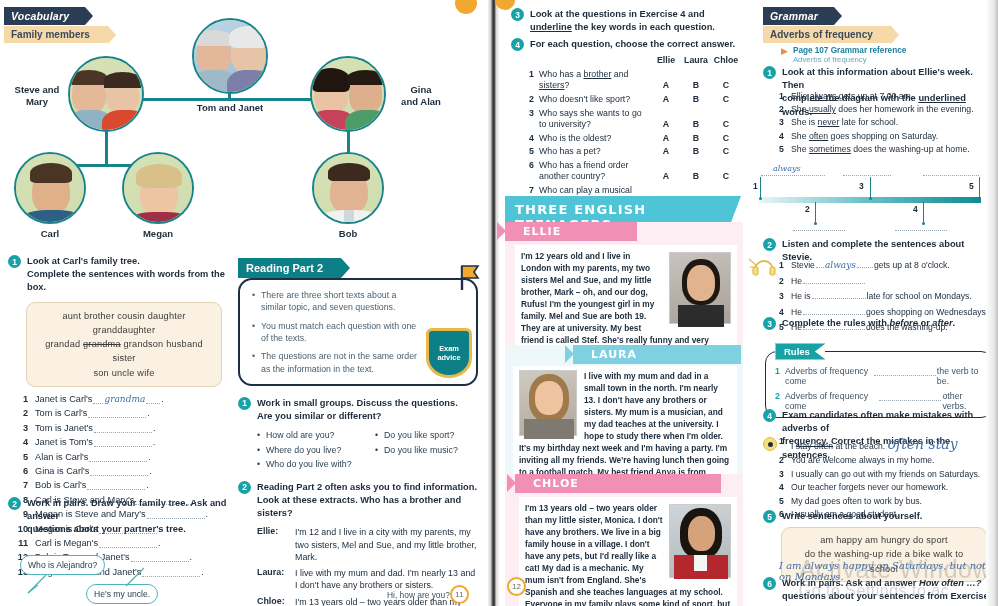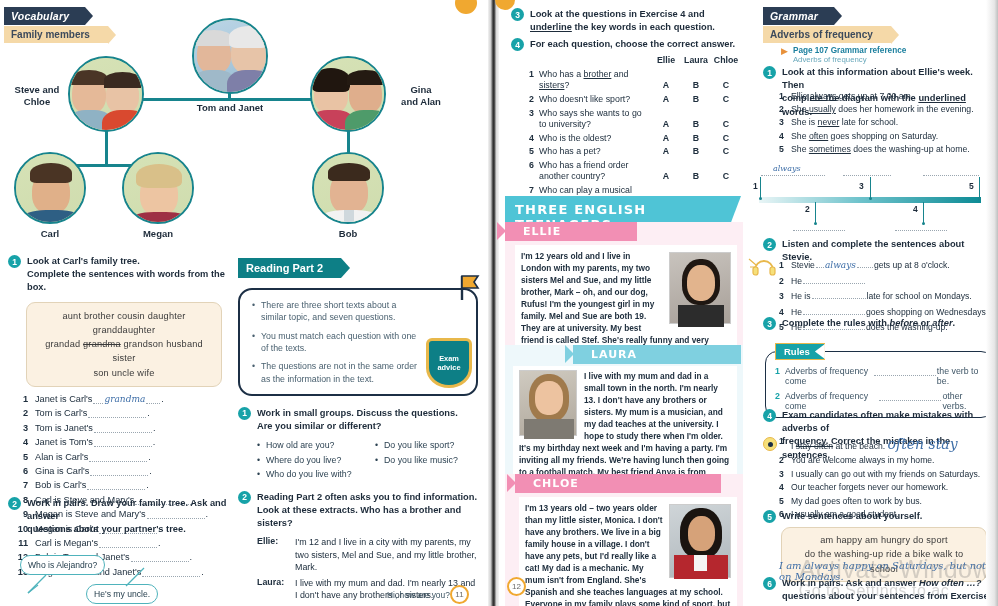--- a/index.html
+++ b/index.html
@@ -241,21 +241,21 @@
       <div class="node" style="left:68px;top:50px;width:76px;height:76px;">
         <div class="face" style="background:linear-gradient(160deg,#d6e2b6 0%,#cfdcae 100%);"></div>
         <div style="position:absolute;left:2px;top:16px;width:34px;height:40px;border-radius:48% 48% 42% 42%;background:#e5b998;"></div>
         <div style="position:absolute;left:1px;top:12px;width:36px;height:15px;border-radius:50% 50% 0 0;background:#4a3526;"></div>
         <div style="position:absolute;left:-3px;top:52px;width:46px;height:32px;border-radius:40% 40% 0 0;background:#8fb2c4;"></div>
         <div style="position:absolute;left:36px;top:18px;width:33px;height:38px;border-radius:48% 48% 42% 42%;background:#e8c3a5;"></div>
         <div style="position:absolute;left:34px;top:14px;width:37px;height:16px;border-radius:50% 50% 0 0;background:#3a2a20;"></div>
         <div style="position:absolute;left:32px;top:52px;width:46px;height:32px;border-radius:40% 40% 0 0;background:#d9492f;"></div>
       </div>
       <div class="nlabel" style="left:8px;top:78px;width:58px;white-space:pre-line;">Steve and
-Chloe</div>
+Mary</div>
 
       <div class="node" style="left:310px;top:50px;width:76px;height:76px;">
         <div class="face" style="background:linear-gradient(160deg,#d6e2b6 0%,#cfdcae 100%);"></div>
         <div style="position:absolute;left:2px;top:16px;width:34px;height:40px;border-radius:48% 48% 42% 42%;background:#e9c3a4;"></div>
         <div style="position:absolute;left:0px;top:10px;width:38px;height:24px;border-radius:50% 50% 18% 18%;background:#20160f;"></div>
         <div style="position:absolute;left:-3px;top:52px;width:46px;height:32px;border-radius:40% 40% 0 0;background:#c8415a;"></div>
         <div style="position:absolute;left:37px;top:16px;width:33px;height:40px;border-radius:48% 48% 42% 42%;background:#dfae8c;"></div>
         <div style="position:absolute;left:35px;top:12px;width:37px;height:15px;border-radius:50% 50% 0 0;background:#241a12;"></div>
         <div style="position:absolute;left:33px;top:52px;width:46px;height:32px;border-radius:40% 40% 0 0;background:#4e9b6a;"></div>
       </div>
@@ -408,21 +408,21 @@
         <div class="bubble" style="left:78px;top:47px;">He's my uncle.</div>
         <svg style="position:absolute;left:112px;top:29px;" width="26" height="22">
           <path d="M24 2 L6 20" stroke="#4fb3bc" stroke-width="1.3" fill="none"></path>
         </svg>
       </div>
     </div>
 
     <div style="position:absolute;left:238px;top:258px;width:240px;">
       <div class="tag-teal">Reading Part 2</div>
 
-      <div class="advice" style="margin-top:10px;">
+      <div class="advice" style="">
         <svg class="flag" width="26" height="26" viewBox="0 0 26 26">
           <path d="M6 2 L6 26" stroke="#1c2f45" stroke-width="2.4" fill="none"></path>
           <path d="M6 2 L22 2 L18 8 L22 14 L6 14 Z" fill="#f0a830" stroke="#1c2f45" stroke-width="1.6"></path>
         </svg>
         <ul>
           <li>There are three short texts about a similar topic, and seven questions.</li>
           <li>You must match each question with one of the texts.</li>
           <li style="margin-bottom:0;">The questions are not in the same order as the information in the text.</li>
         </ul>
         <div class="shield">

